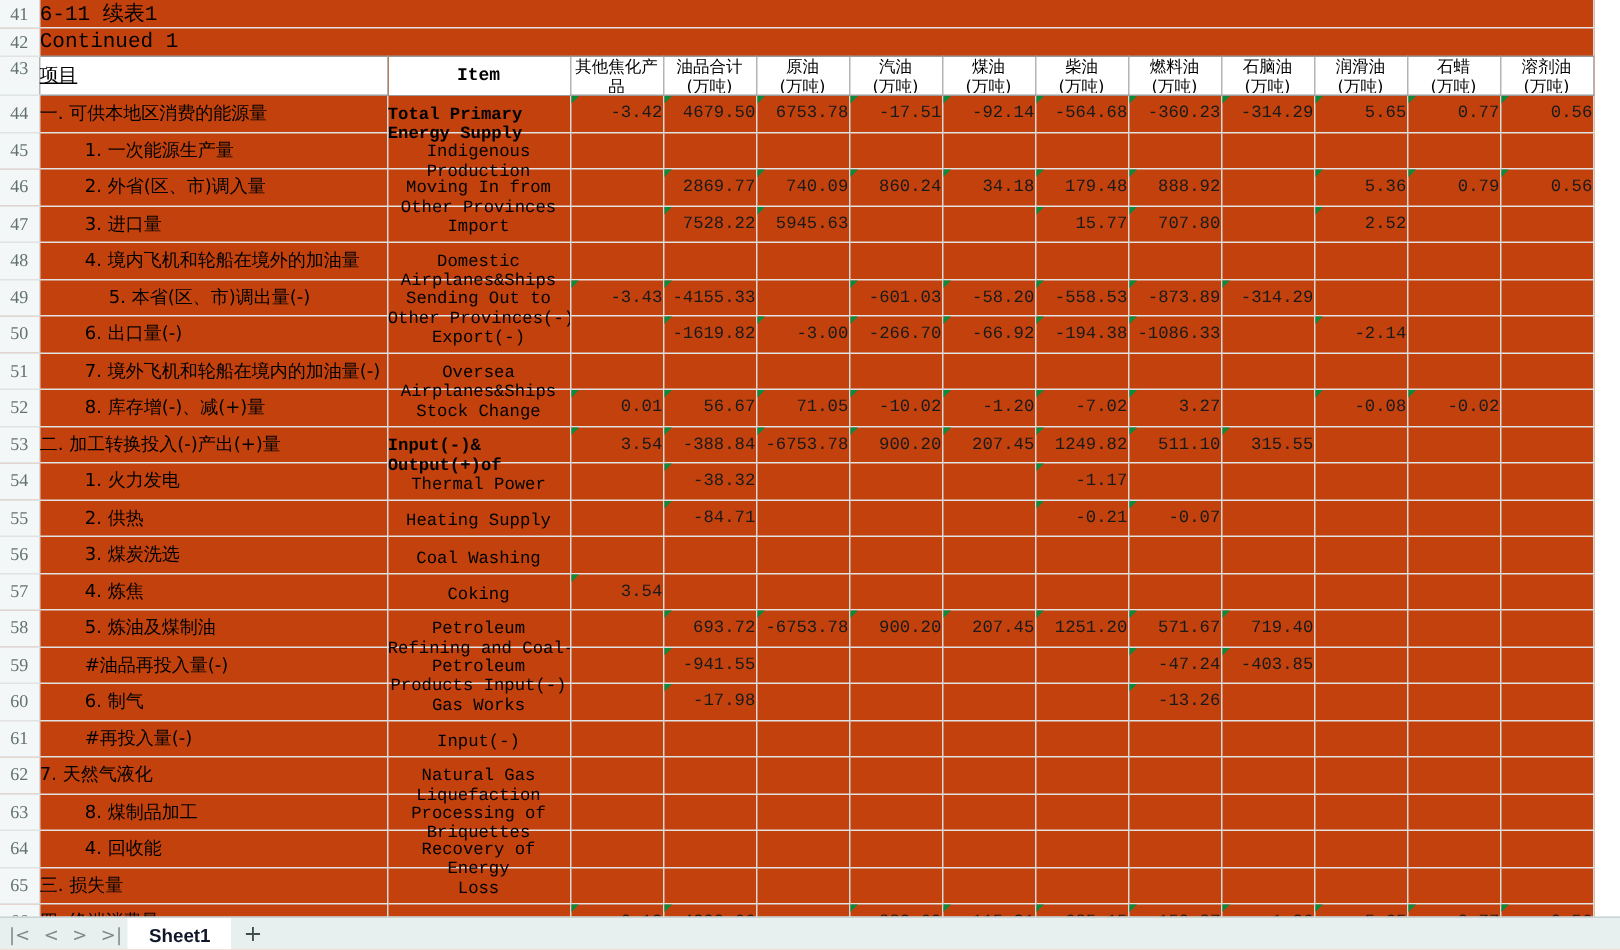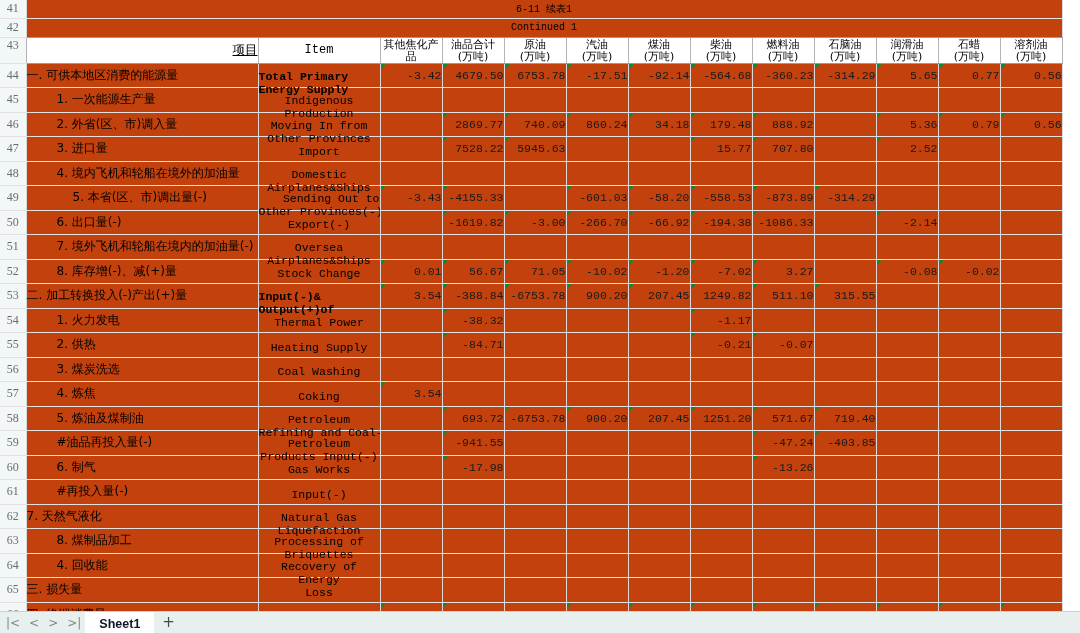--- a/index.html
+++ b/index.html
@@ -154,23 +154,23 @@
     left: 0; top: 0;
     width: 0; height: 0;
     border-left: 5px solid #0b8a3e;
     border-bottom: 5px solid transparent;
     pointer-events: none;
   }
 
   
   td.titlecell {
     font-family: "Liberation Mono", monospace;
-    font-size: 10px;
+    font-size: 14px;
     color: #000;
-    text-align: center;
+    text-align: left;
     padding-left: 6px;
     border-right: none;
     border-bottom: 1px solid #e2e2e2;
     vertical-align: bottom;
   }
   td.titlecell.r42 { border-bottom: 1px solid #9a9a9a; }
 
   
   #tabbar {
     position: absolute;
@@ -244,25 +244,25 @@
           <tr style="height: 18px;">
             <td class="rowhdr">41</td>
             <td class="titlecell" colspan="13">6-11  续表1</td>
           </tr>
           <tr style="height: 19px;">
             <td class="rowhdr">42</td>
             <td class="titlecell r42" colspan="13">Continued 1</td>
           </tr>
           <tr class="hdrrow" style="height: 26px;">
             <td class="rowhdr">43</td>
-            <td class="c-item-cn" style="text-align: right; text-decoration: underline;">
+            <td class="c-item-cn" style="text-align: left; text-decoration: underline;">
               <div class="hdr-cn" style="padding-top: 5px;">项目</div>
             </td>
             <td class="c-item-en">
-              <div class="hdr-en" style="padding-top: 6px;">Item</div>
+              <div class="hdr-en" style="padding-top: 6px; font-weight: bold;">Item</div>
             </td>
             <td class="c-num">
               <div class="hdr-unitwrap"><span>其他焦化产</span><span class="u2">品</span></div>
             </td>
             <td class="c-num">
               <div class="hdr-unitwrap"><span>油品合计</span><span class="u2">(万吨)</span></div>
             </td>
             <td class="c-num">
               <div class="hdr-unitwrap"><span>原油</span><span class="u2">(万吨)</span></div>
             </td>
@@ -390,21 +390,21 @@
             <td class="c-num cell empty"></td>
             <td class="c-num cell empty"></td>
             <td class="c-num cell empty"></td>
             <td class="c-num cell empty"></td>
             <td class="c-num cell empty"></td>
           </tr>
           <tr style="height: 24.5px;">
             <td class="rowhdr">49</td>
             <td class="c-item-cn" style="padding-left: 46px;">5. 本省(区、市)调出量(-)</td>
             <td class="c-item-en">
-              <div class="en2" style="margin-top: 2px; text-align: right;">
+              <div class="en2" style="margin-top: 2px;">
                 <span class="l1">Sending Out to</span>
                 <span class="l2">Other Provinces(-)</span>
               </div>
             </td>
             <td class="c-num cell"><span class="cmt"></span><span>-3.43</span></td>
             <td class="c-num cell"><span class="cmt"></span><span>-4155.33</span></td>
             <td class="c-num cell empty"></td>
             <td class="c-num cell"><span class="cmt"></span><span>-601.03</span></td>
             <td class="c-num cell"><span class="cmt"></span><span>-58.20</span></td>
             <td class="c-num cell"><span class="cmt"></span><span>-558.53</span></td>

